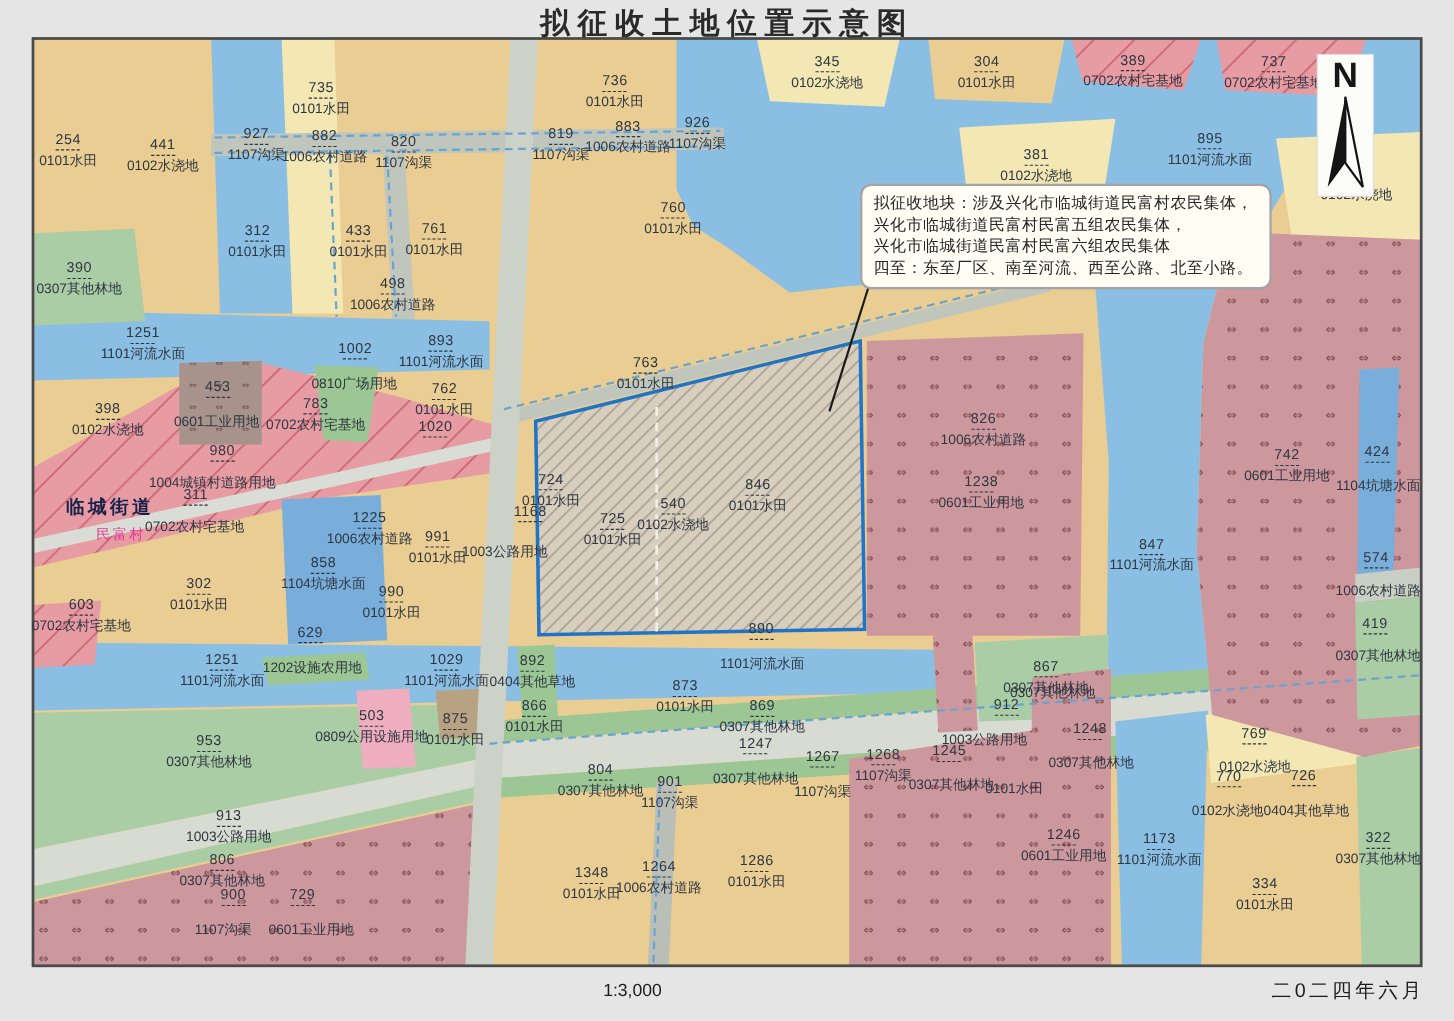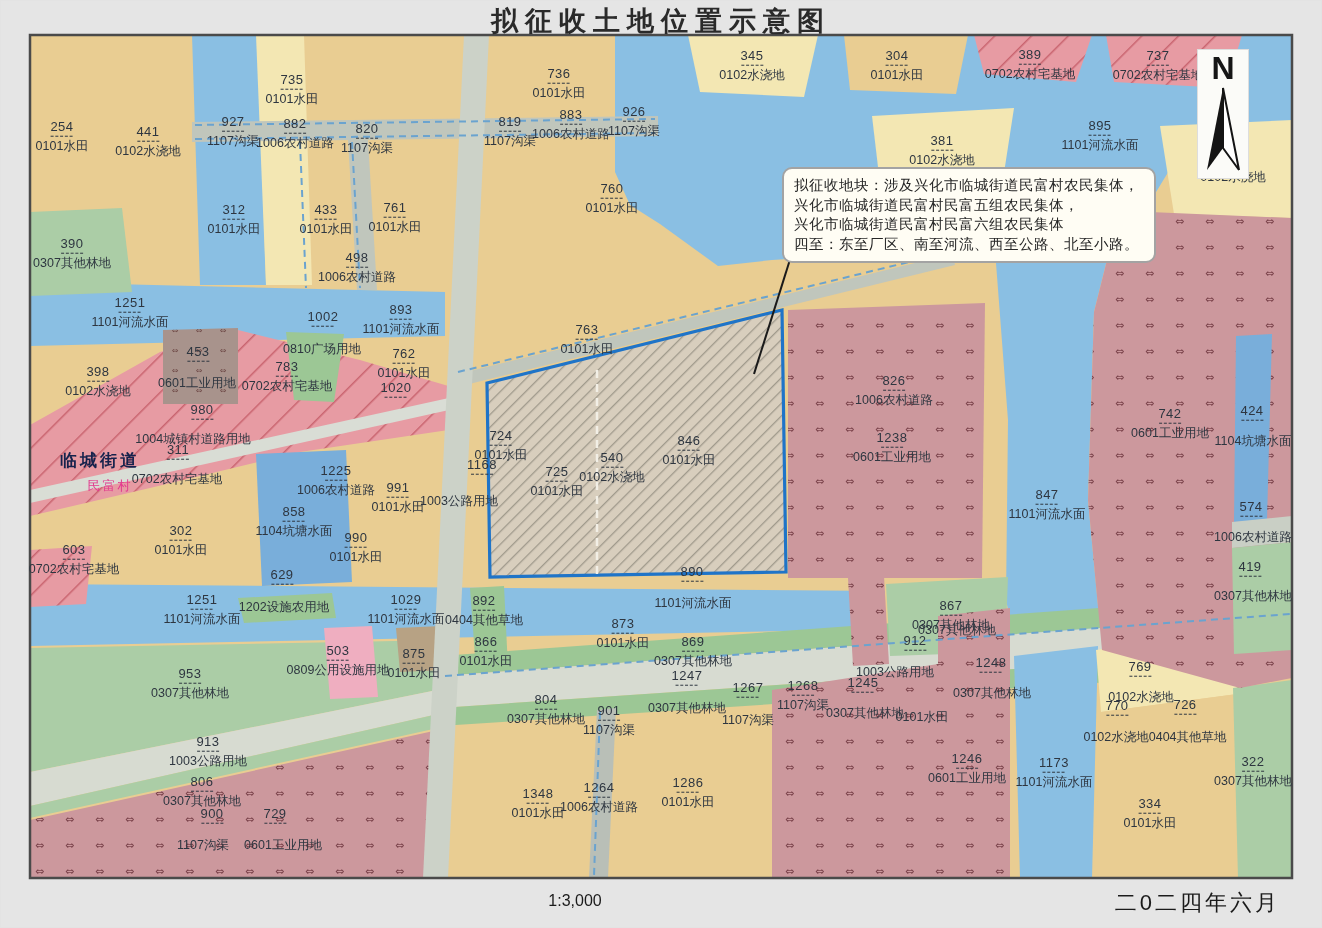--- a/index.html
+++ b/index.html
@@ -17,21 +17,21 @@
   .plabel.lincheng .type{font-size:17px;font-weight:bold;color:#16224c;letter-spacing:3px;}
   .plabel.minfu .type{font-size:13px;color:#e23a8e;letter-spacing:2px;}
   #callout{position:absolute;left:782px;top:167px;width:350px;background:#fffdf4;border:2px solid #a3a3a3;
            border-radius:10px;padding:7px 10px;z-index:5;}
   #callout .cline{font-size:14.5px;line-height:19.5px;color:#262626;font-weight:500;letter-spacing:.5px;}
   #north{position:absolute;left:1198px;top:50px;width:50px;height:128px;background:#fbfbf8;
          box-shadow:0 0 0 1px #ddd;text-align:center;z-index:5;}
   #north .n{display:block;font-size:32px;font-weight:bold;color:#161616;line-height:36px;}
   #scalebar{position:absolute;left:500px;top:892px;width:150px;text-align:center;font-size:16px;
             color:#1b1b1b;z-index:6;}
-  #datelabel{position:absolute;right:42px;top:888px;font-size:22px;color:#1b1b1b;letter-spacing:3px;z-index:6;}
+  #datelabel{position:absolute;right:27px;top:888px;font-size:18px;color:#1b1b1b;letter-spacing:3px;z-index:6;}
 </style>
 </head>
 <body>
 
 <div id="stage">
 
   <svg id="map-svg" width="1322" height="928" viewBox="0 0 1322 928">
     <defs>
       <clipPath id="mapClip">
           <rect x="30" y="35" width="1262" height="843"></rect>

